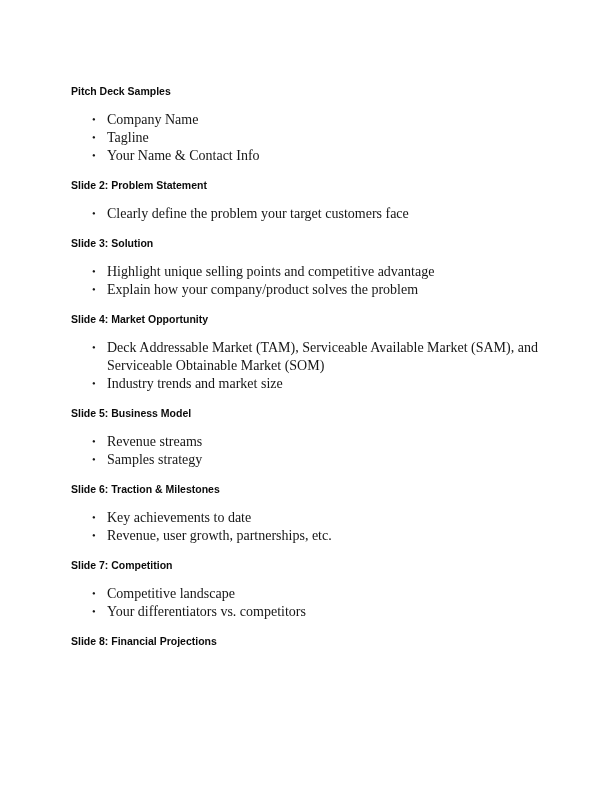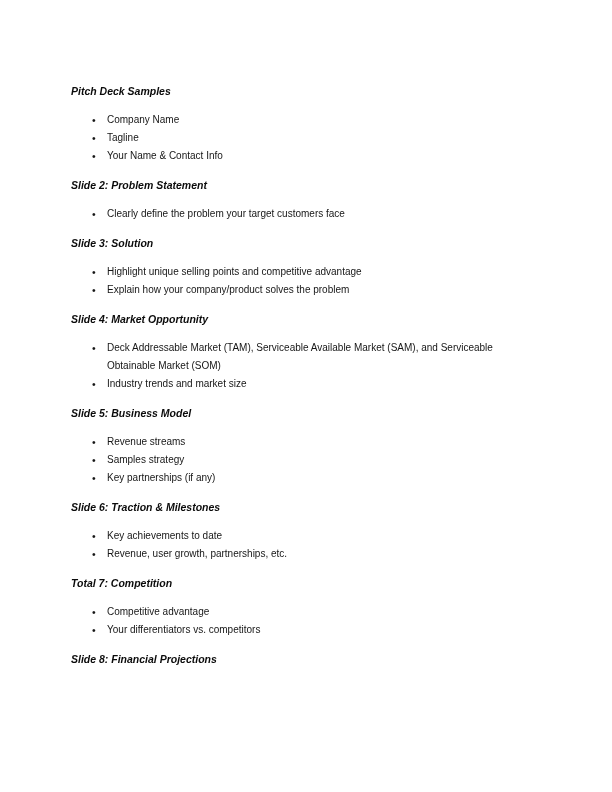--- a/index.html
+++ b/index.html
@@ -16,33 +16,33 @@
     font-family: "Liberation Sans", sans-serif;
     color: #0b0b0b;
     overflow: hidden;
   }
   .doc-title,
   .heading {
     font-size: 10.5px;
     font-weight: bold;
     line-height: 18px;
     margin: 0 0 11px 0;
-    font-style: italic;
   }
   ul.bullets {
     list-style: none;
     margin: 11px 0 11px 0;
     padding: 0;
   }
   ul.bullets li {
     position: relative;
     padding-left: 36px;
-    font-size: 10px;
+    font-size: 14px;
     line-height: 18px;
     color: #161616;
+    font-family: Liberation Serif, serif;
   }
   ul.bullets li::before {
     content: "\2022";
     position: absolute;
     left: 21px;
     top: 0;
     font-size: 10.5px;
     line-height: 18px;
     color: #161616;
   }
@@ -74,30 +74,29 @@
   <p class="heading">Slide 4: Market Opportunity</p>
   <ul class="bullets">
     <li>Deck Addressable Market (TAM), Serviceable Available Market (SAM), and Serviceable Obtainable Market (SOM)</li>
     <li>Industry trends and market size</li>
   </ul>
 
   <p class="heading">Slide 5: Business Model</p>
   <ul class="bullets">
     <li>Revenue streams</li>
     <li>Samples strategy</li>
-    <li>Key partnerships (if any)</li>
   </ul>
 
   <p class="heading">Slide 6: Traction &amp; Milestones</p>
   <ul class="bullets">
     <li>Key achievements to date</li>
     <li>Revenue, user growth, partnerships, etc.</li>
   </ul>
 
-  <p class="heading">Total 7: Competition</p>
+  <p class="heading">Slide 7: Competition</p>
   <ul class="bullets">
-    <li>Competitive advantage</li>
+    <li>Competitive landscape</li>
     <li>Your differentiators vs. competitors</li>
   </ul>
 
   <p class="heading">Slide 8: Financial Projections</p>
 
 </div>
 
 </body></html>

